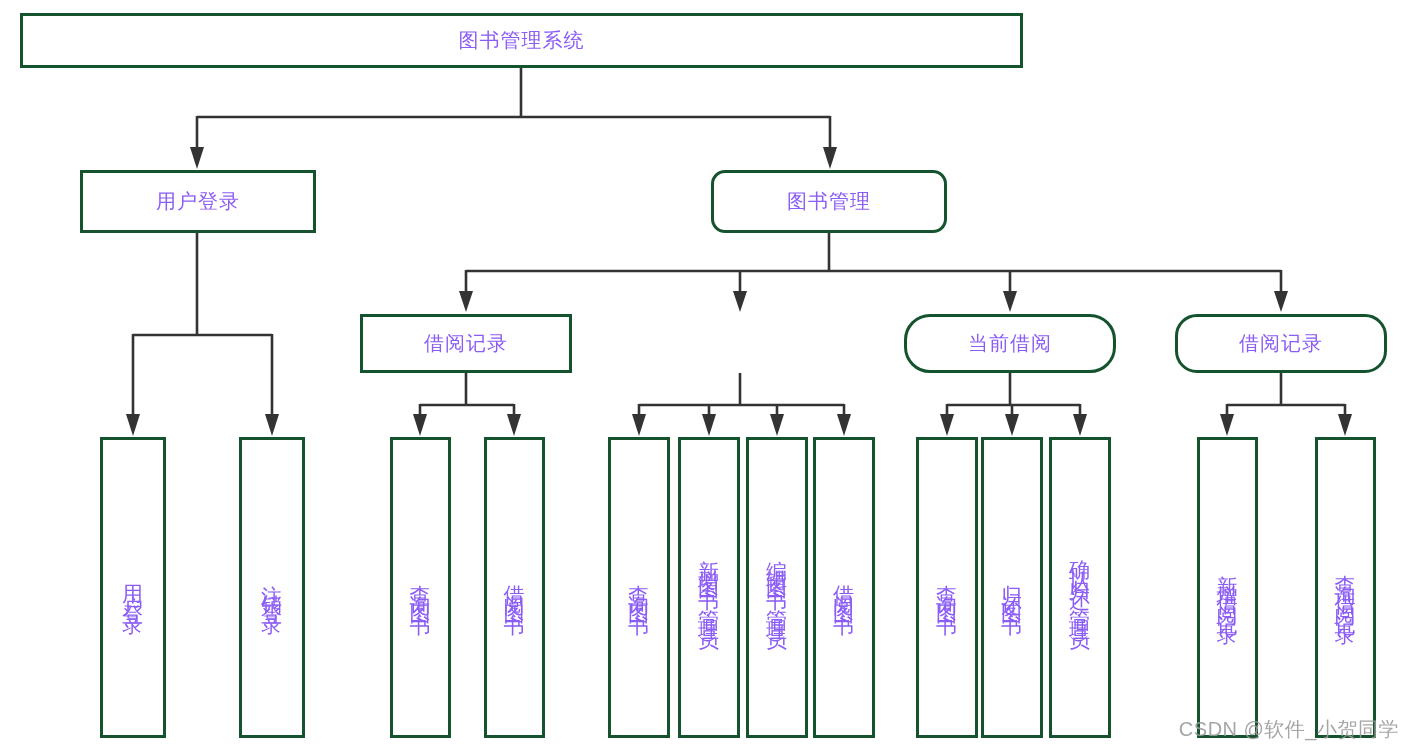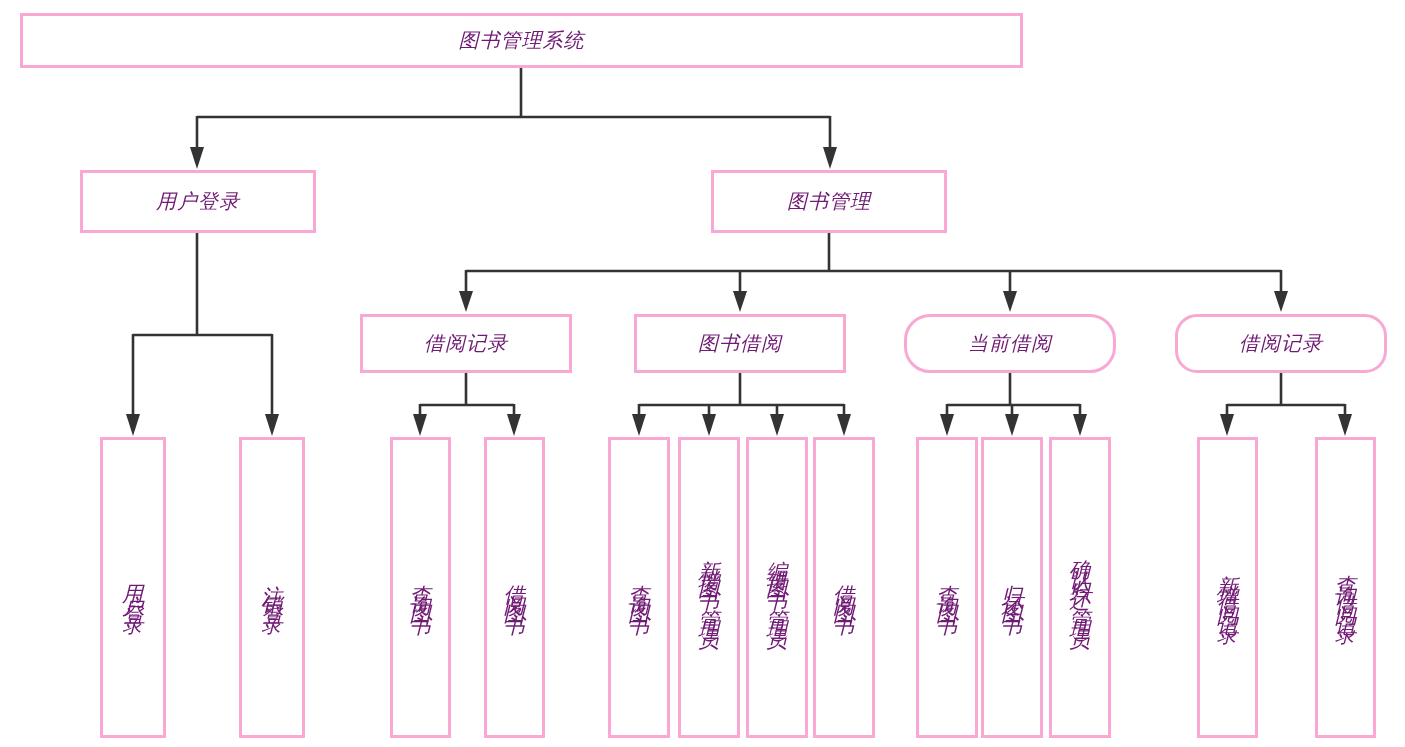--- a/index.html
+++ b/index.html
@@ -18,44 +18,43 @@
   #connectors {
     position: absolute;
     left: 0; top: 0;
     width: 1405px;
     height: 747px;
     pointer-events: none;
   }
   .box {
     position: absolute;
     box-sizing: border-box;
-    border: 3px solid #f9a8d4;
+    border: 3px solid #14532d;
     background: #ffffff;
-    color: #701a75;
+    color: #8b5cf6;
     display: flex;
     align-items: center;
     justify-content: center;
     font-size: 20px;
     letter-spacing: 1px;
     white-space: nowrap;
-    font-style: italic;
   }
   .leaf {
     writing-mode: vertical-rl;
     font-size: 21px;
     letter-spacing: 10px;
     top: 437px;
     height: 301px;
     white-space: normal;
     line-height: 1;
   }
   
   .n-root  { left: 20px;   top: 13px;  width: 1003px; height: 55px; }
   .n-login { left: 80px;   top: 170px; width: 236px;  height: 63px; }
-  .n-mgmt  { left: 711px;  top: 170px; width: 236px;  height: 63px; }
+  .n-mgmt  { left: 711px;  top: 170px; width: 236px;  height: 63px; border-radius: 14px; }
   .n-new   { left: 360px;  top: 314px; width: 212px;  height: 59px; }
   .n-bor   { left: 634px;  top: 314px; width: 212px;  height: 59px; }
   .n-cur   { left: 904px;  top: 314px; width: 212px;  height: 59px; border-radius: 26px; }
   .n-rec   { left: 1175px; top: 314px; width: 212px;  height: 59px; border-radius: 22px; }
   
   .l-ul1 { left: 100px;  width: 66px; }
   .l-ul2 { left: 239px;  width: 66px; }
   .l-nb1 { left: 390px;  width: 61px; }
   .l-nb2 { left: 484px;  width: 61px; }
   .l-bw1 { left: 608px;  width: 62px; }
@@ -128,21 +127,20 @@
       <polygon points="1338,414 1352,414 1345,436"></polygon>
     </g>
   </svg>
 
   <div class="box n-root">图书管理系统</div>
 
   <div class="box n-login">用户登录</div>
   <div class="box n-mgmt">图书管理</div>
 
   <div class="box n-new">借阅记录</div>
-  <div class="box n-bor">图书借阅</div>
   <div class="box n-cur">当前借阅</div>
   <div class="box n-rec">借阅记录</div>
 
   <div class="box leaf l-ul1">用户登录</div>
   <div class="box leaf l-ul2">注销登录</div>
 
   <div class="box leaf l-nb1">查询图书</div>
   <div class="box leaf l-nb2">借阅图书</div>
 
   <div class="box leaf l-bw1">查询图书</div>
@@ -150,13 +148,14 @@
   <div class="box leaf l-bw3">编辑图书（管理员）</div>
   <div class="box leaf l-bw4">借阅图书</div>
 
   <div class="box leaf l-cu1">查询图书</div>
   <div class="box leaf l-cu2">归还图书</div>
   <div class="box leaf l-cu3">确认归还（管理员）</div>
 
   <div class="box leaf l-rc1">新增借阅记录</div>
   <div class="box leaf l-rc2">查询借阅记录</div>
 
+  <div class="watermark">CSDN @软件_小贺同学</div>
 </div>
 
 </body></html>

